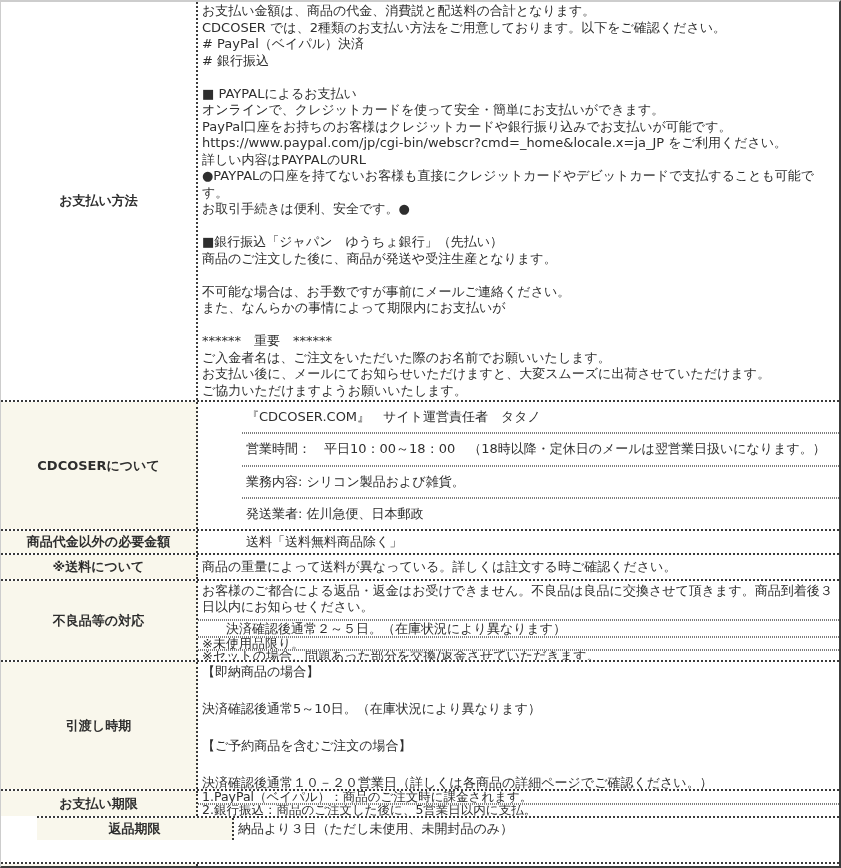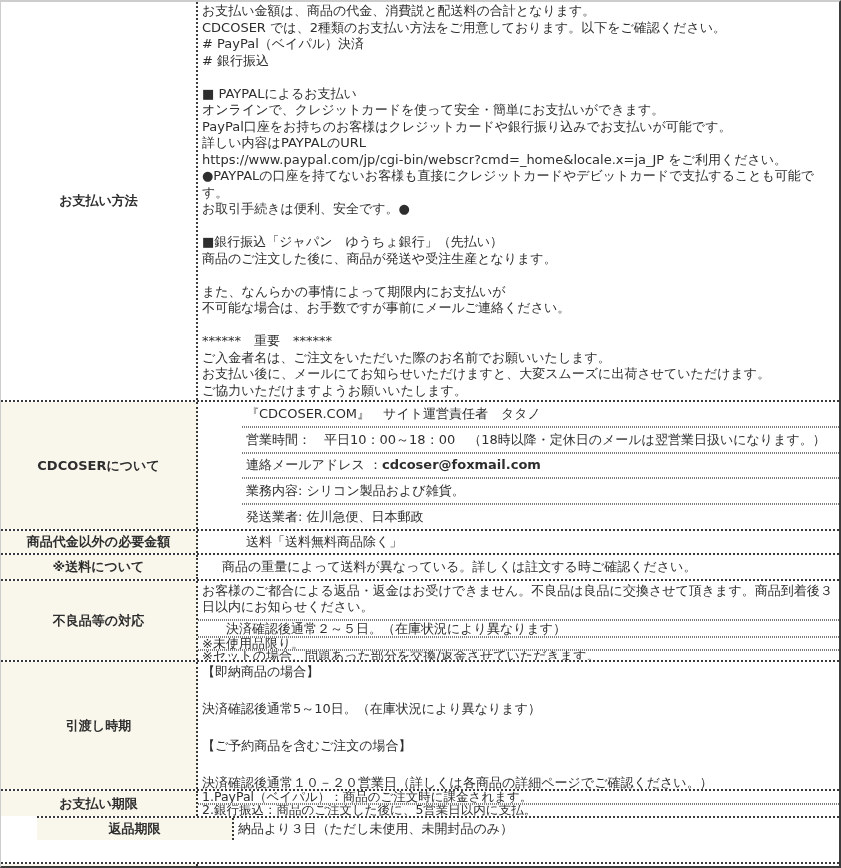--- a/index.html
+++ b/index.html
@@ -49,21 +49,21 @@
   .r5 .sub3 { flex: 1 1 auto; line-height: 12px; }
   .r7 .sub { flex: 1 1 0; line-height: 12px; font-size: 12.5px; }
 
   .single { display: flex; align-items: center; height: 100%; padding: 0 3px 0 4px; }
   .bold { font-weight: bold; }
 
   
   .r1 { height: 398px; }
   .r2 { height: 129px; }
   .r3 { height: 24px; gap: 44px; }
-  .r4 { height: 26px; gap: 20px; }
+  .r4 { height: 26px; }
   .r5 { height: 81px; }
   .r6 { height: 129px; }
   .r7 { height: 27px; }
   .r8 { height: 24px; margin-left: 36px; }
   .r9 { height: 28px; margin-top: 22px; }
 </style>
 </head>
 <body>
 
 <div class="shop-table">
@@ -75,51 +75,47 @@
     <div class="td pad">
       <div>
           <div class="line">お支払い金額は、商品の代金、消費説と配送料の合計となります。</div>
           <div class="line">CDCOSER では、2種類のお支払い方法をご用意しております。以下をご確認ください。</div>
           <div class="line"># PayPal（ベイパル）決済</div>
           <div class="line"># 銀行振込</div>
           <div class="line">&nbsp;</div>
           <div class="line">■ PAYPALによるお支払い</div>
           <div class="line">オンラインで、クレジットカードを使って安全・簡単にお支払いができます。</div>
           <div class="line">PayPal口座をお持ちのお客様はクレジットカードや銀行振り込みでお支払いが可能です。</div>
+          <div class="line">https://www.paypal.com/jp/cgi-bin/webscr?cmd=_home&amp;locale.x=ja_JP をご利用ください。</div>
           <div class="line">詳しい内容はPAYPALのURL</div>
-          <div class="line">https://www.paypal.com/jp/cgi-bin/webscr?cmd=_home&amp;locale.x=ja_JP をご利用ください。</div>
           <div class="line">●PAYPALの口座を持てないお客様も直接にクレジットカードやデビットカードで支払することも可能です。</div>
           <div class="line">お取引手続きは便利、安全です。●</div>
           <div class="line">&nbsp;</div>
           <div class="line">■銀行振込「ジャパン　ゆうちょ銀行」（先払い）</div>
           <div class="line">商品のご注文した後に、商品が発送や受注生産となります。</div>
           <div class="line">&nbsp;</div>
+          <div class="line">不可能な場合は、お手数ですが事前にメールご連絡ください。</div>
           <div class="line">また、なんらかの事情によって期限内にお支払いが</div>
-          <div class="line">不可能な場合は、お手数ですが事前にメールご連絡ください。</div>
           <div class="line">&nbsp;</div>
           <div class="line">******　重要　******</div>
           <div class="line">ご入金者名は、ご注文をいただいた際のお名前でお願いいたします。</div>
           <div class="line">お支払い後に、メールにてお知らせいただけますと、大変スムーズに出荷させていただけます。</div>
           <div class="line">ご協力いただけますようお願いいたします。</div>
         </div>
     </div>
   </div>
 
   <div class="trow r2">
     <div class="th">
       <span>CDCOSERについて</span>
     </div>
     <div class="td">
       <div class="subcol">
         <div class="sub">『CDCOSER.COM』　サイト運営責任者　タタノ</div>
         <div class="sub">営業時間：　平日10：00～18：00　（18時以降・定休日のメールは翌営業日扱いになります。）</div>
-        <div class="sub">
-          <span>連絡メールアドレス ：</span>
-            <span class="bold">cdcoser@foxmail.com</span>
-        </div>
         <div class="sub">業務内容: シリコン製品および雑貨。</div>
         <div class="sub">発送業者: 佐川急便、日本郵政</div>
       </div>
     </div>
   </div>
 
   <div class="trow r3">
     <div class="th">
       <span>商品代金以外の必要金額</span>
     </div>

